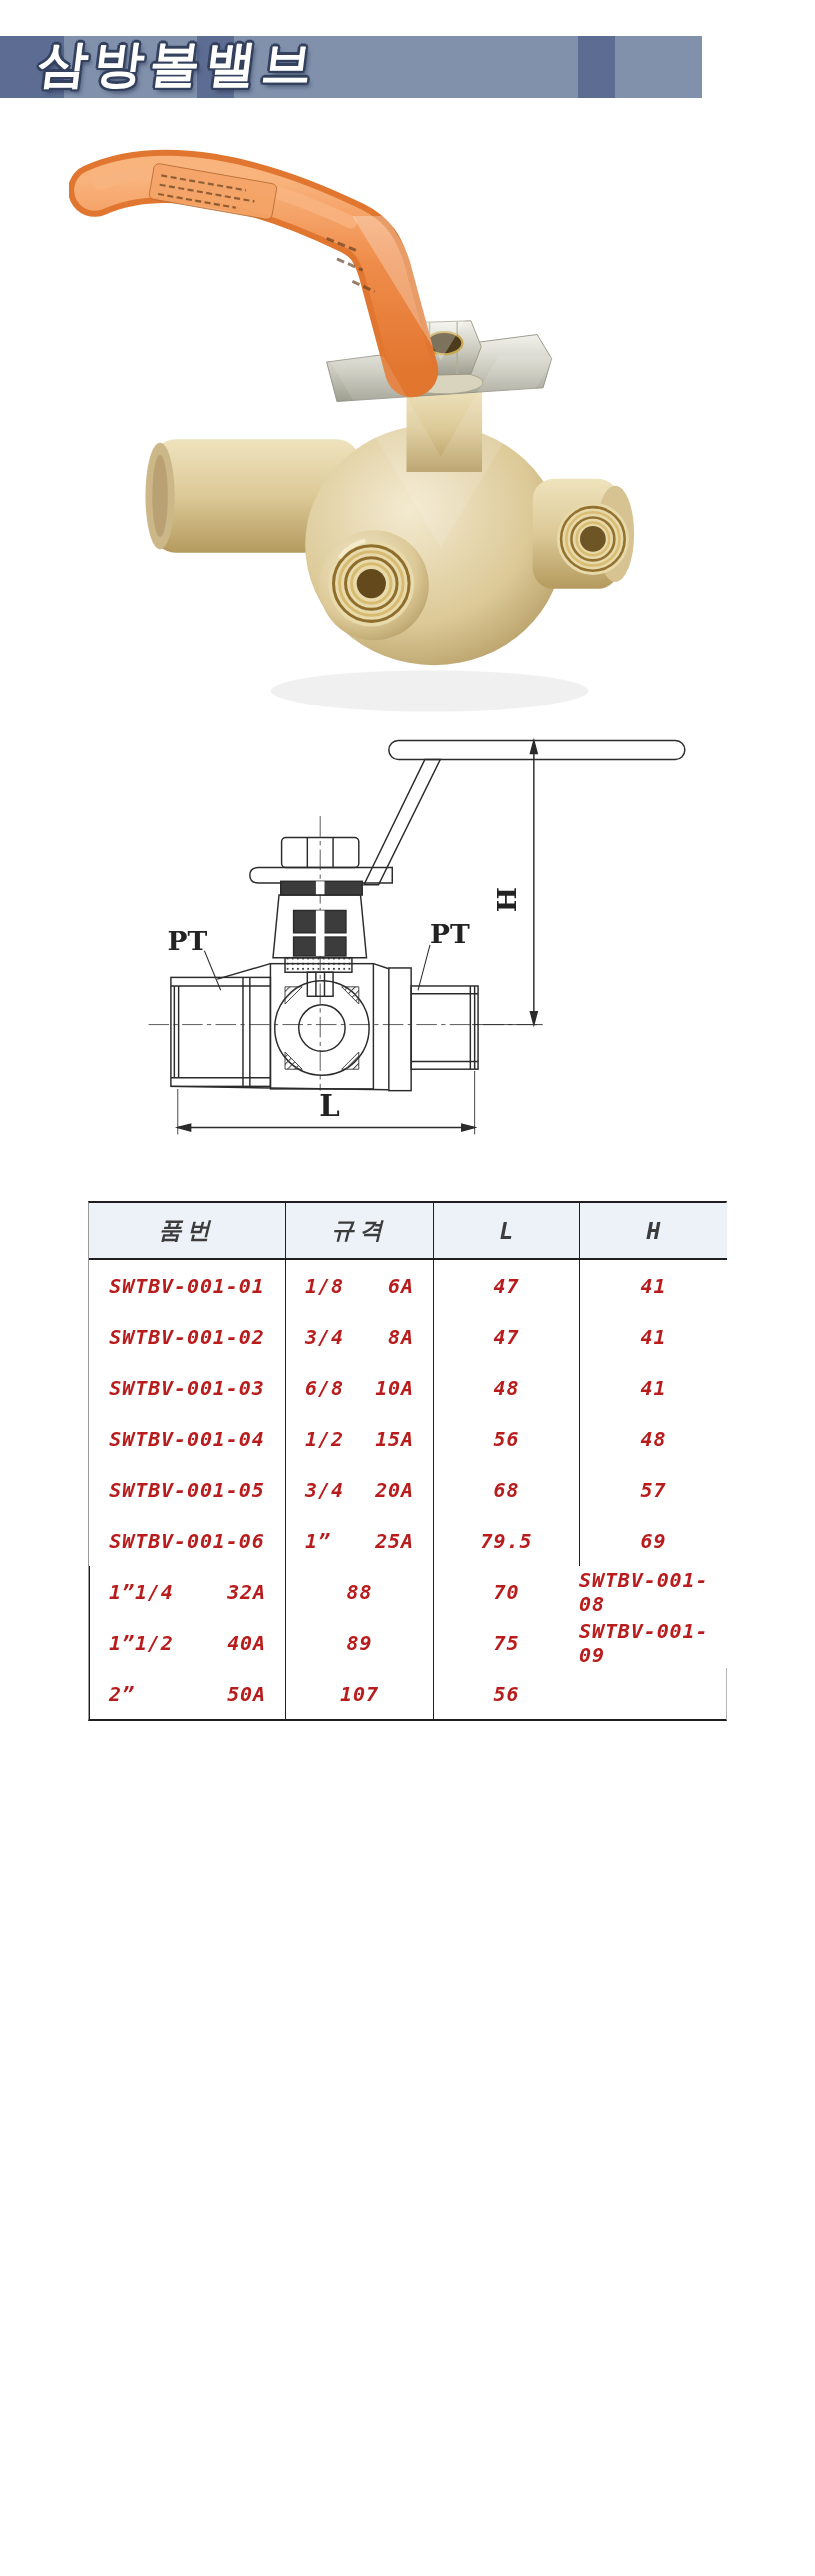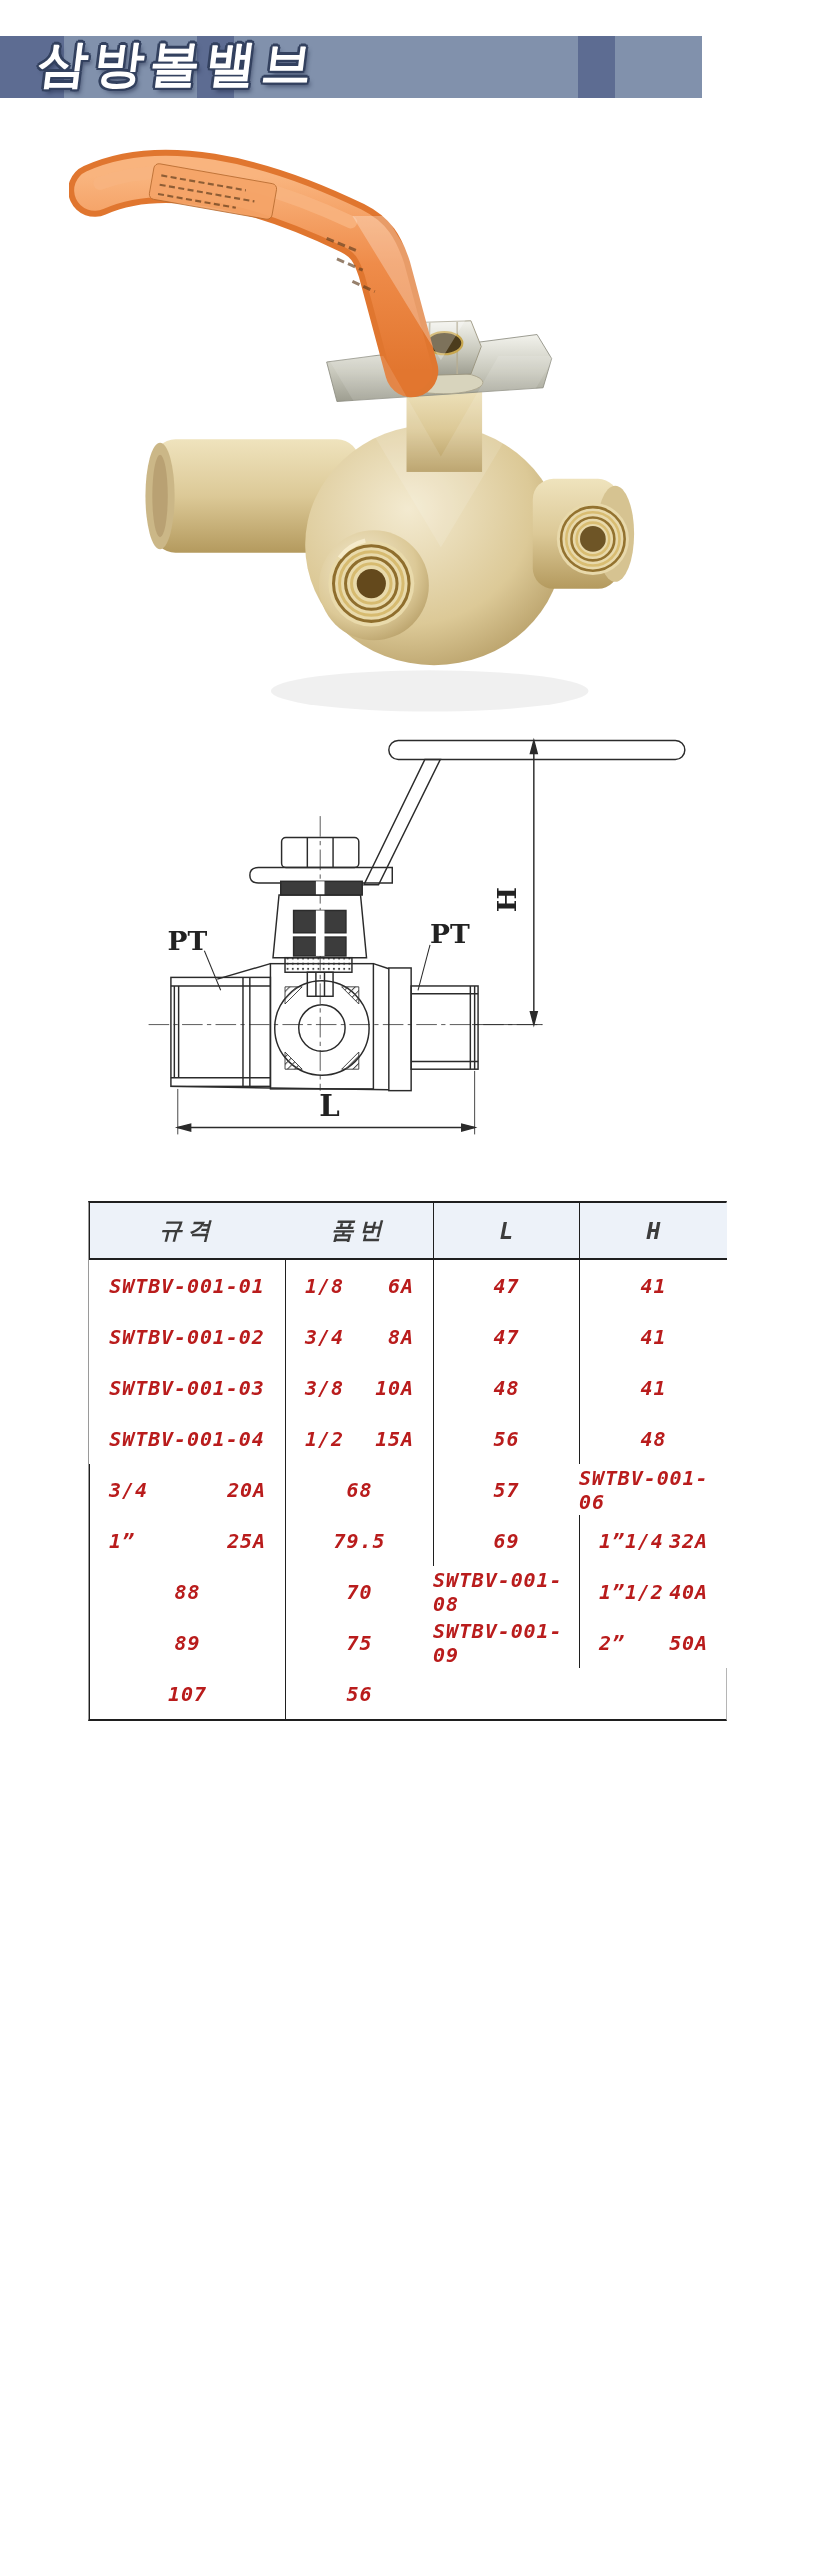--- a/index.html
+++ b/index.html
@@ -237,22 +237,22 @@
     <g fill="#222222" font-family="DejaVu Serif, Liberation Serif, serif" font-weight="bold" font-size="31">
       <text x="60" y="256">PT</text>
       <text x="366" y="248">PT</text>
       <text transform="translate(466,212) rotate(-90)">H</text>
       <text x="237" y="450" font-size="34">L</text>
     </g>
   </svg>
 
   <div class="spec-table">
 
+    <div class="cell hcell">품번</div>
     <div class="cell hcell bl">규격</div>
-    <div class="cell hcell">품번</div>
     <div class="cell hcell lat bl">L</div>
     <div class="cell hcell lat bl">H</div>
 
     <div class="cell dcell">SWTBV-001-01</div>
     <div class="cell dcell bl spec-cell">
       <span>1/8</span>
       <span>6A</span>
     </div>
     <div class="cell dcell bl">47</div>
     <div class="cell dcell bl">41</div>
@@ -260,34 +260,35 @@
     <div class="cell dcell">SWTBV-001-02</div>
     <div class="cell dcell bl spec-cell">
       <span>3/4</span>
       <span>8A</span>
     </div>
     <div class="cell dcell bl">47</div>
     <div class="cell dcell bl">41</div>
 
     <div class="cell dcell">SWTBV-001-03</div>
     <div class="cell dcell bl spec-cell">
-      <span>3/8</span>
+      <span>6/8</span>
       <span>10A</span>
     </div>
     <div class="cell dcell bl">48</div>
     <div class="cell dcell bl">41</div>
 
     <div class="cell dcell">SWTBV-001-04</div>
     <div class="cell dcell bl spec-cell">
       <span>1/2</span>
       <span>15A</span>
     </div>
     <div class="cell dcell bl">56</div>
     <div class="cell dcell bl">48</div>
 
+    <div class="cell dcell">SWTBV-001-05</div>
     <div class="cell dcell bl spec-cell">
       <span>3/4</span>
       <span>20A</span>
     </div>
     <div class="cell dcell bl">68</div>
     <div class="cell dcell bl">57</div>
 
     <div class="cell dcell">SWTBV-001-06</div>
     <div class="cell dcell bl spec-cell">
       <span>1”</span>

